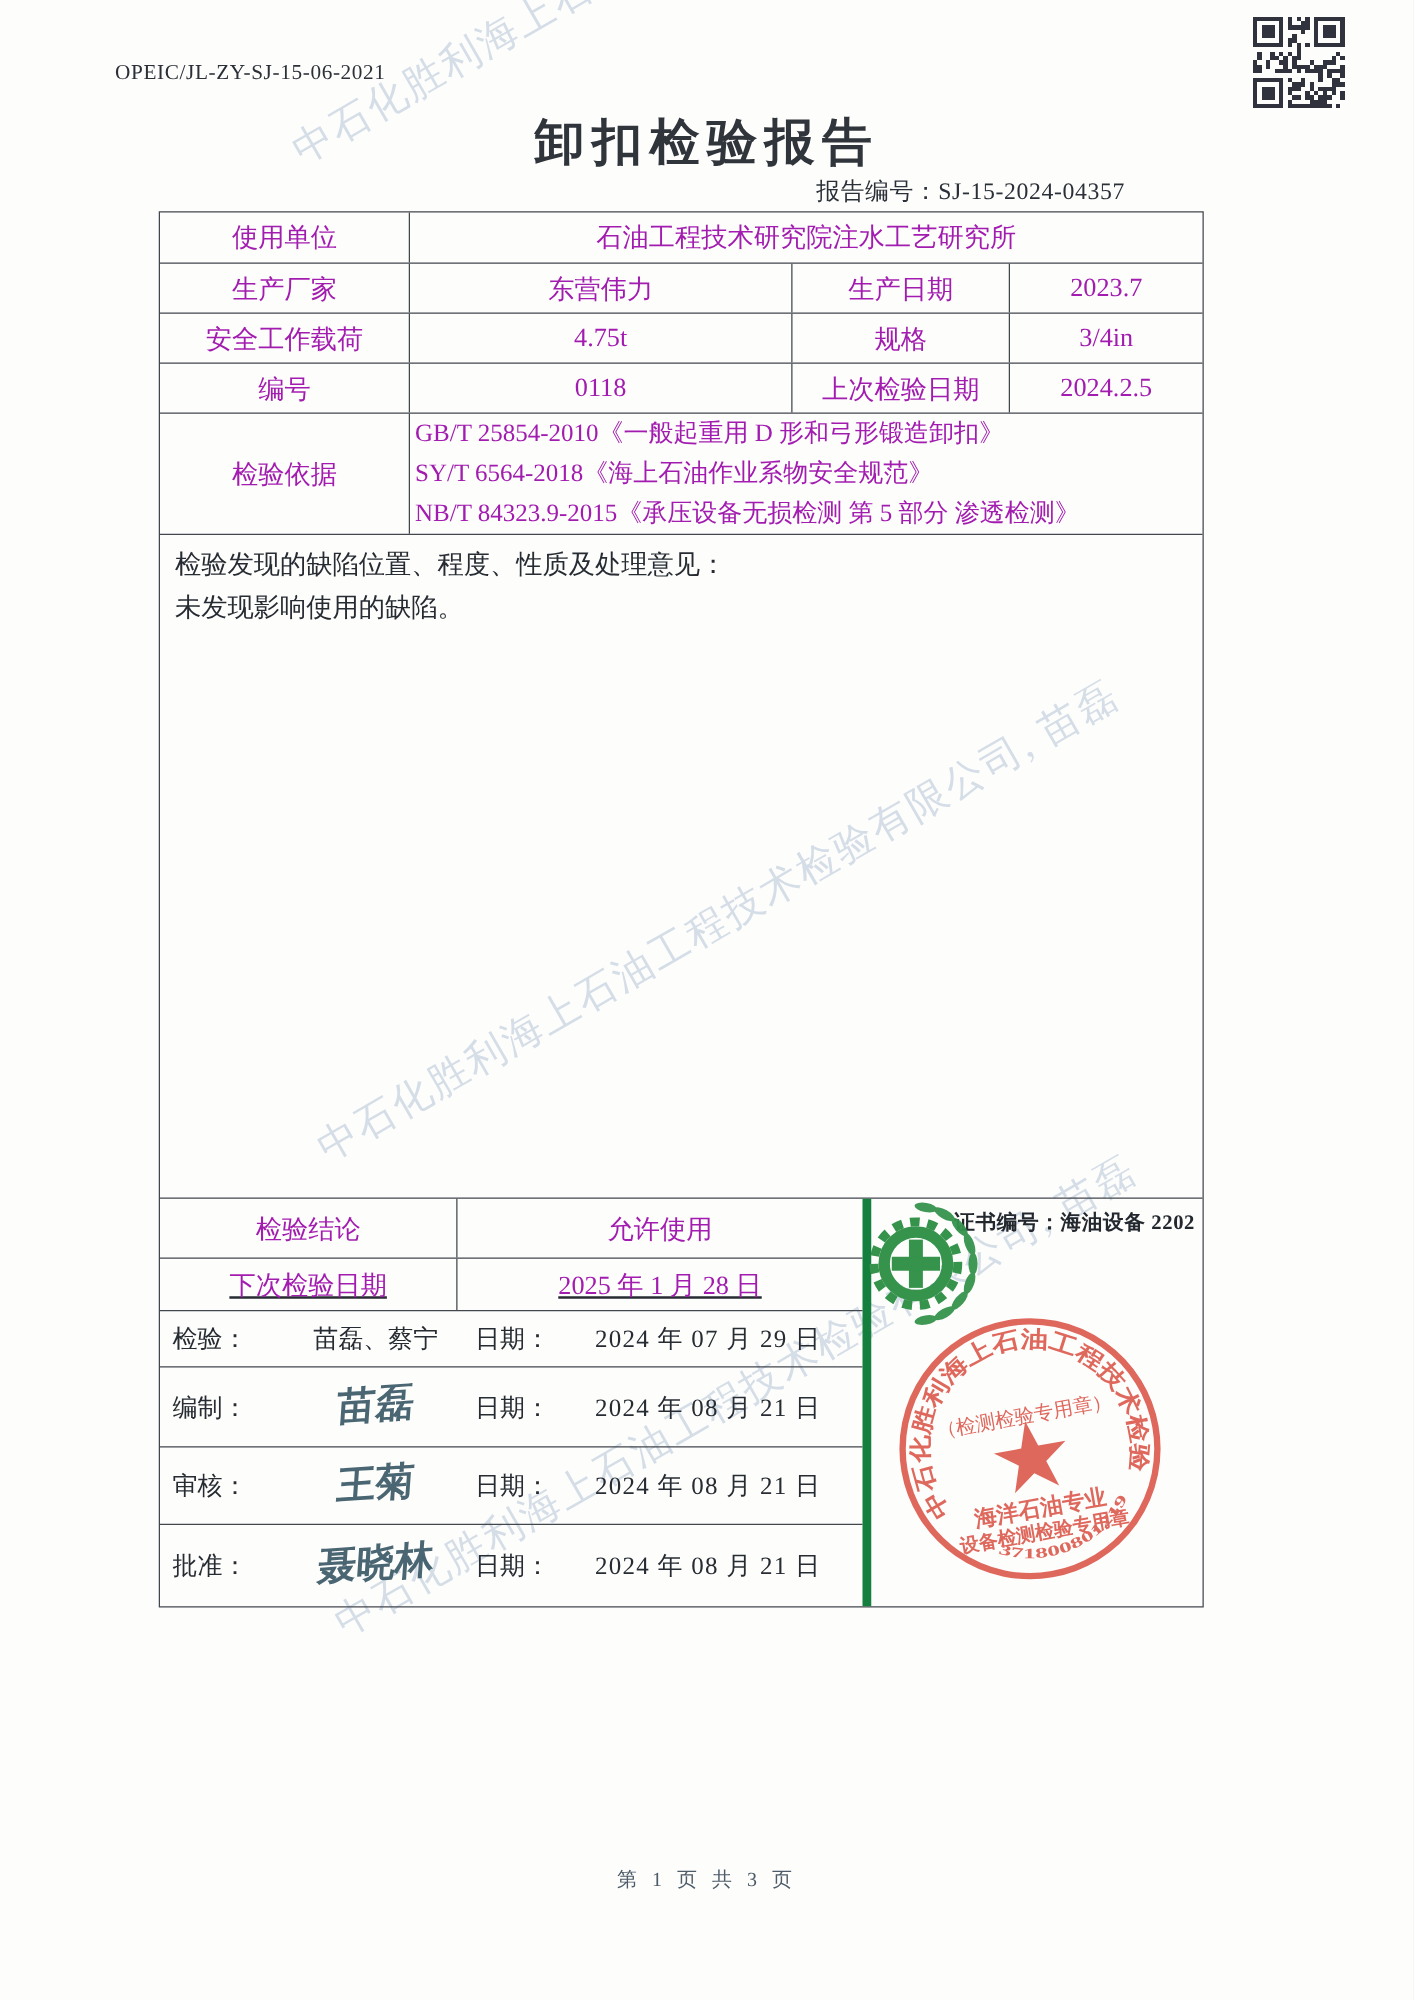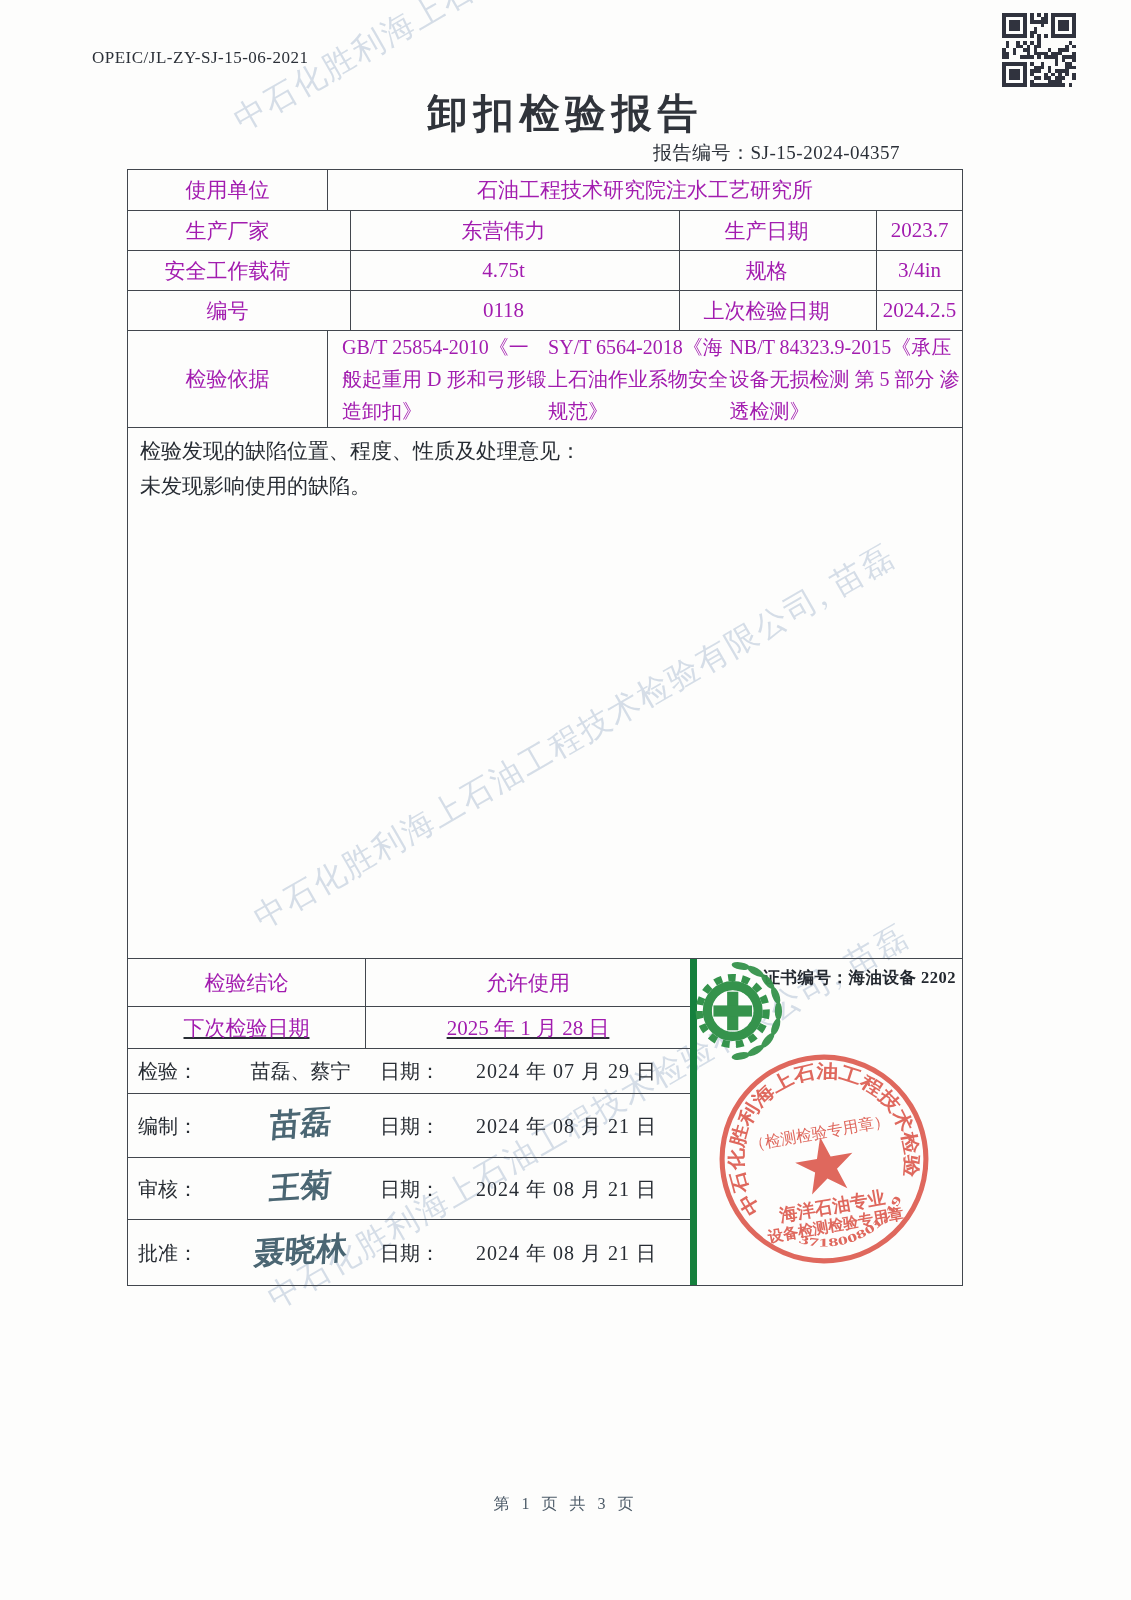--- a/index.html
+++ b/index.html
@@ -20,22 +20,22 @@
 
   
   .rtable{position:absolute;left:127px;top:169px;width:836px;box-sizing:border-box;border:1px solid #42474e;background:transparent;}
   .trow{display:flex;box-sizing:border-box;border-bottom:1px solid #42474e;}
   .cell{box-sizing:border-box;display:flex;align-items:center;justify-content:center;font-size:21px;color:#a21caf;text-align:center;}
   .cell.bl{border-left:1px solid #42474e;}
   .w-label{width:199px;}
   .w-val{width:306px;}
   .w-c3{width:174px;}
   .flex1{flex:1;}
-  .h41{height:41px;}.h40{height:40px;gap:23px;}.h97{height:97px;}
-  .basis-lines{align-items:flex-start;flex-direction:row;justify-content:center;padding-left:14px;font-size:20px;line-height:32px;text-align:left;}
+  .h41{height:41px;}.h40{height:40px;}.h97{height:97px;}
+  .basis-lines{align-items:flex-start;flex-direction:column;justify-content:center;padding-left:4px;font-size:20px;line-height:32px;text-align:left;}
   .defects{height:530px;display:block;border-bottom:none;padding:6px 12px;box-sizing:border-box;font-size:21px;line-height:35px;text-align:left;}
 
   
   .bottom{display:flex;box-sizing:border-box;border-top:1px solid #42474e;}
   .bottom-left{width:569px;box-sizing:border-box;border-right:7px solid #15803d;}
   .concl-row{display:flex;box-sizing:border-box;border-bottom:1px solid #42474e;}
   .concl-label{width:237px;}
   .h48{height:48px;}.h42{height:42px;text-decoration:underline;}
   .sig-row{position:relative;box-sizing:border-box;border-bottom:1px solid #42474e;}
   .sig-row:last-child{border-bottom:none;}

